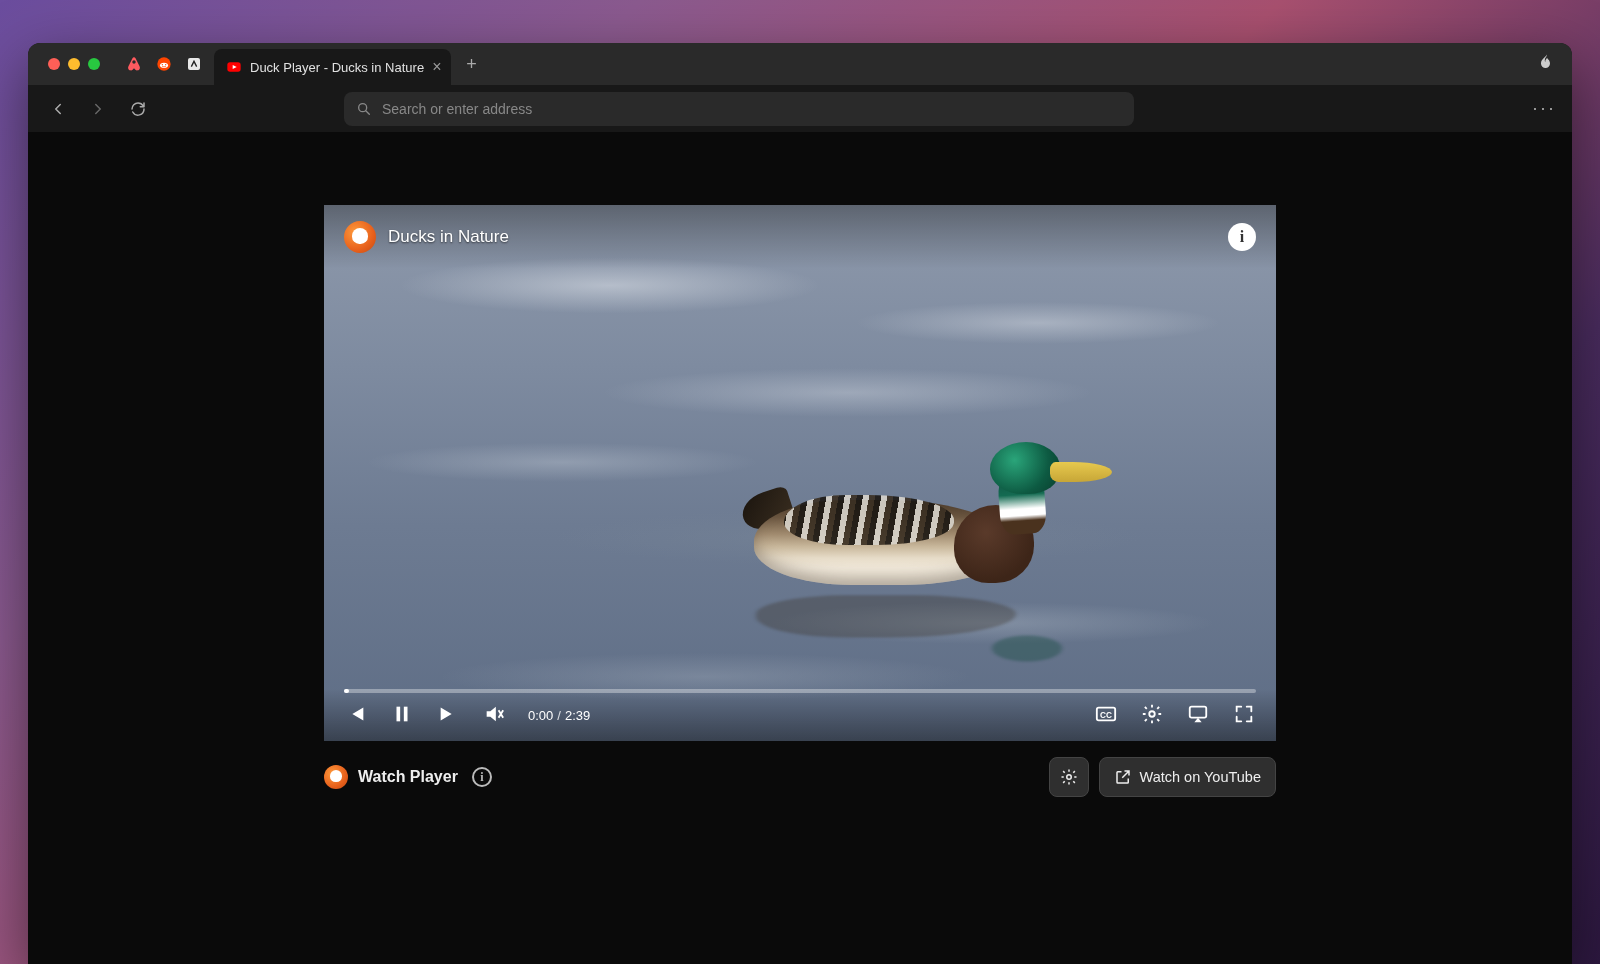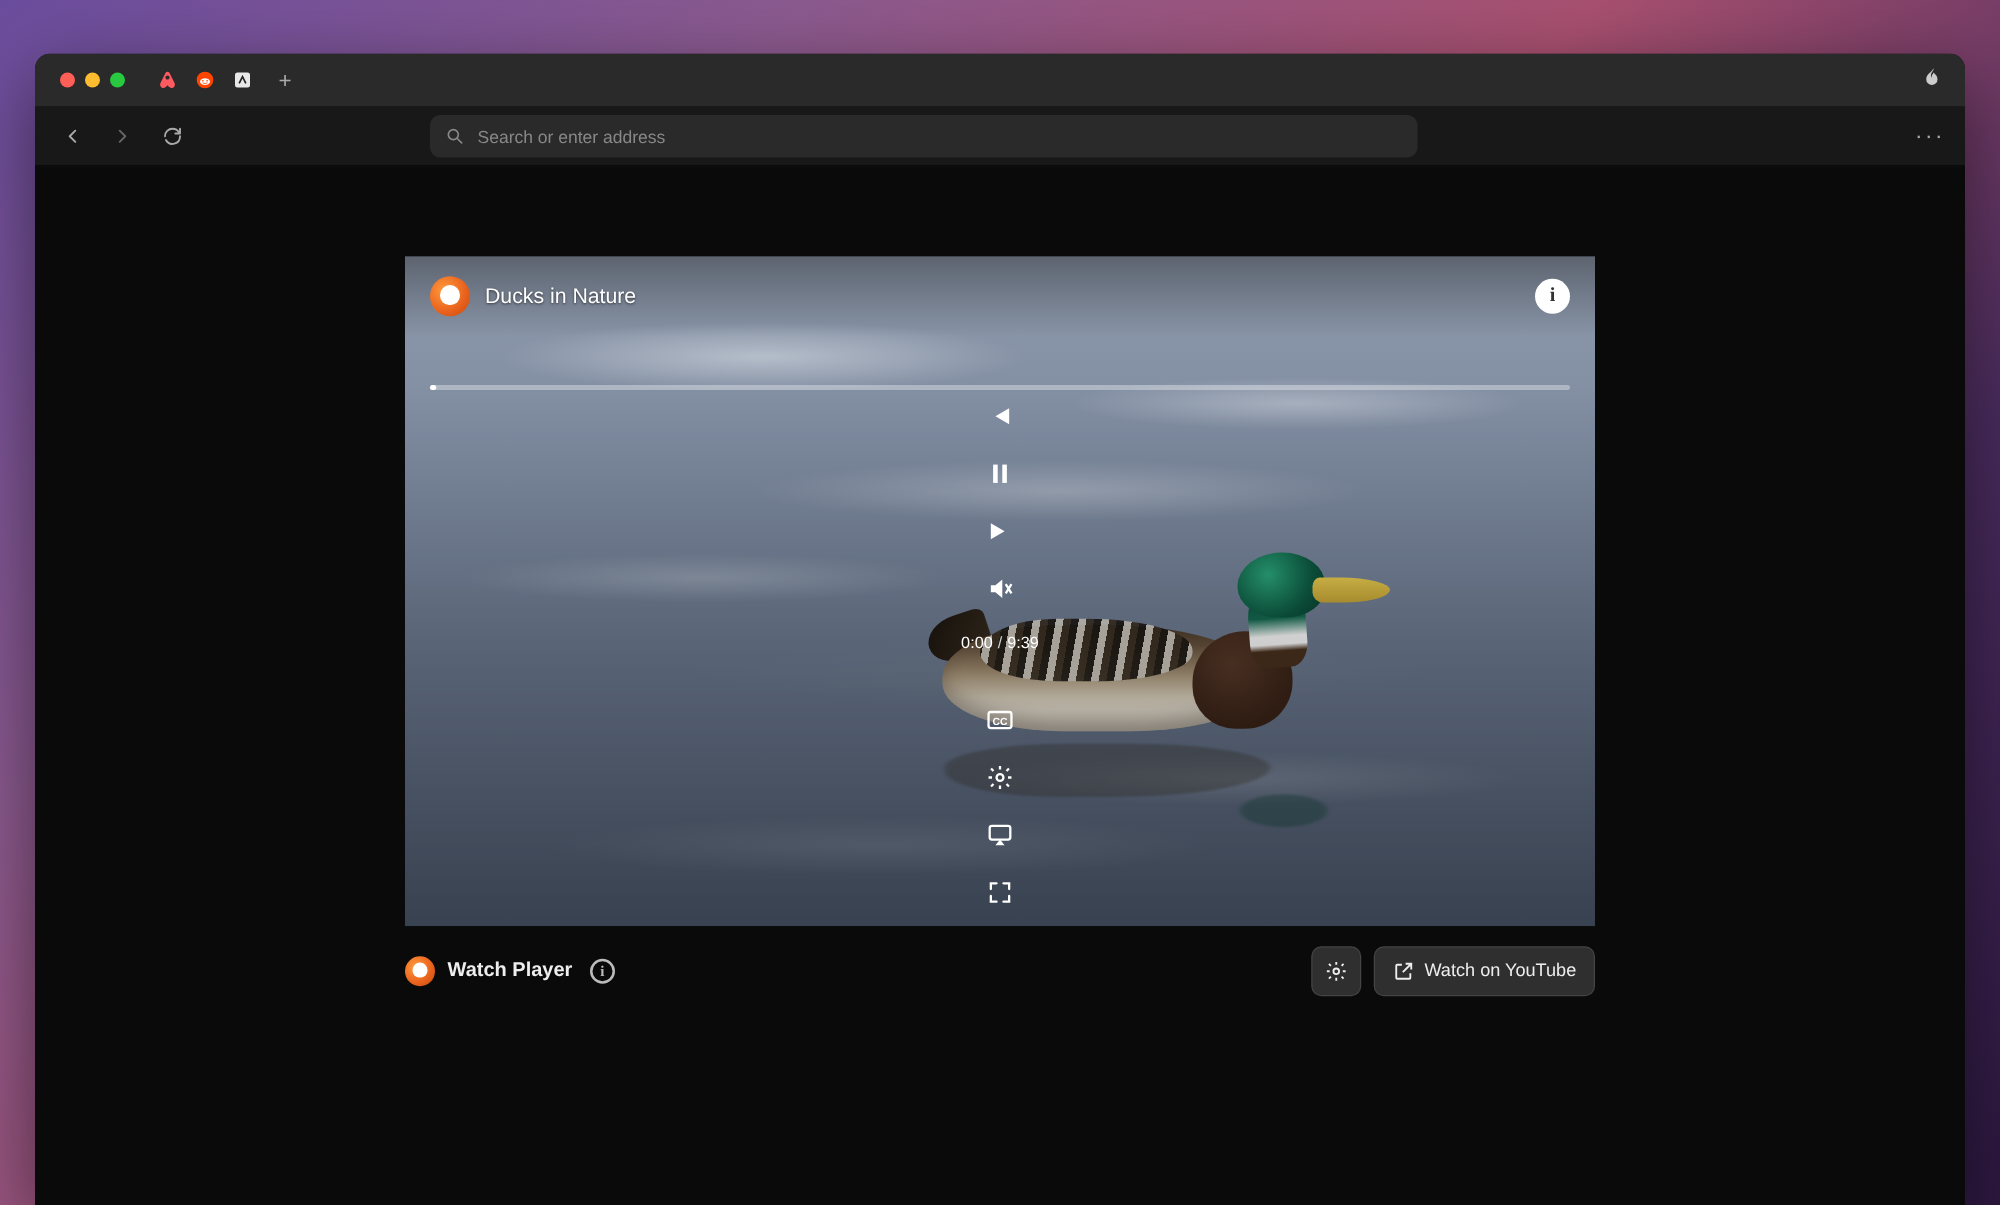--- a/index.html
+++ b/index.html
@@ -321,21 +321,20 @@
   left: 0; top: 0; bottom: 0;
   width: 0.5%;
   background: #fff;
   border-radius: 2px;
 }
 .controls-row {
   display: flex;
   align-items: center;
   gap: 22px;
   color: #fff;
-  flex-direction: column;
 }
 .ctrl-btn {
   display:flex; align-items:flex-start; justify-content:center;
   width: 24px; height: 24px;
 }
 .ctrl-btn svg { width: 22px; height: 22px; fill: #fff; }
 .time-display {
   font-size: 13px;
   display: flex;
   gap: 4px;
@@ -421,20 +420,30 @@
           </svg>
       </div>
       <div class="pinned-tab">
         <svg viewBox="0 0 24 24">
             <rect x="3" y="3" width="18" height="18" rx="3" fill="#e8e8e8"></rect>
             <path d="M8 16l4-8 4 8" stroke="#222" stroke-width="2" fill="none"></path>
           </svg>
       </div>
     </div>
 
+    <div class="tab">
+      <span class="tab-favicon">
+        <svg viewBox="0 0 24 24">
+            <rect x="2" y="5" width="20" height="14" rx="4" fill="#ff0000"></rect>
+            <path d="M10 9l6 3-6 3z" fill="#fff"></path>
+          </svg>
+      </span>
+      <span>Duck Player - Ducks in Nature</span>
+      <span class="tab-close">×</span>
+    </div>
 
     <div class="new-tab-btn">+</div>
 
     <div class="tab-bar-right">
       <span>
         <svg viewBox="0 0 24 24">
             <path fill="#ccc" d="M12 2c0 3-3 4-3 8 0 1 .5 2 1 2-1-3 2-4 2-6 0 2 4 3 4 8a6 6 0 11-12 0c0-6 5-7 8-12z"></path>
           </svg>
       </span>
     </div>
@@ -520,21 +529,21 @@
             </div>
             <div class="ctrl-btn">
               <svg viewBox="0 0 24 24">
                   <path d="M4 9v6h4l6 5V4L8 9H4z"></path>
                   <path d="M17 8l5 8M22 8l-5 8" stroke="#fff" stroke-width="2"></path>
                 </svg>
             </div>
             <div class="time-display">
               <span>0:00</span>
               <span class="time-sep">/</span>
-              <span>9:39</span>
+              <span>2:39</span>
             </div>
             <div class="controls-spacer"></div>
             <div class="ctrl-btn">
               <svg viewBox="0 0 24 24">
                   <rect x="2" y="5" width="20" height="14" rx="2" fill="none" stroke="#fff" stroke-width="2"></rect>
                   <text x="12" y="16" text-anchor="middle" font-size="9" fill="#fff" font-weight="700">CC</text>
                 </svg>
             </div>
             <div class="ctrl-btn">
               <svg viewBox="0 0 24 24">

